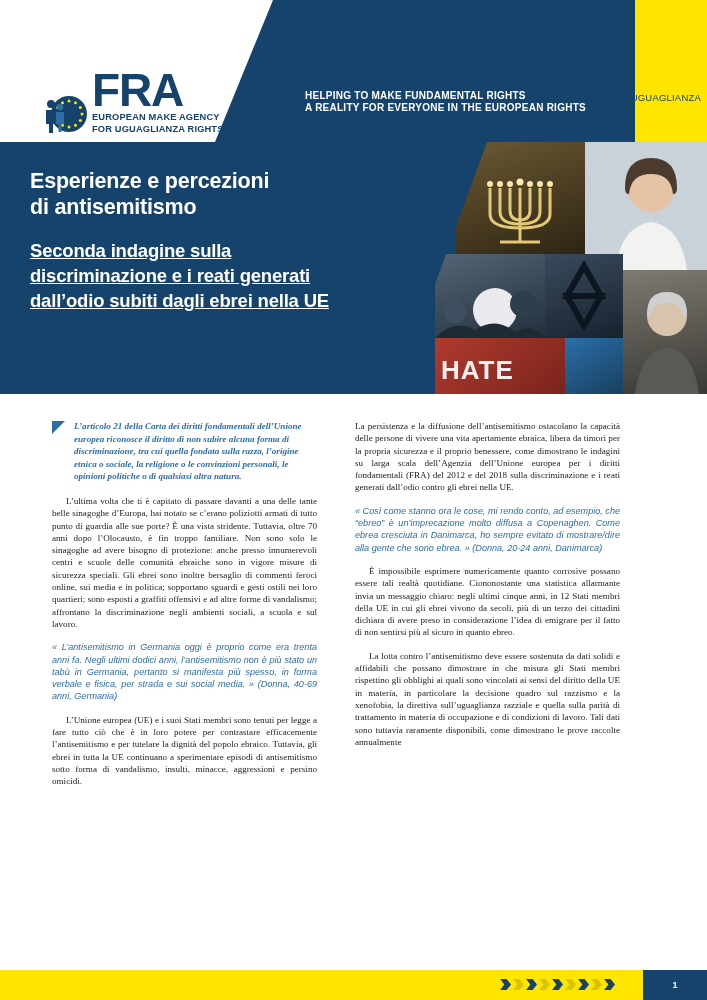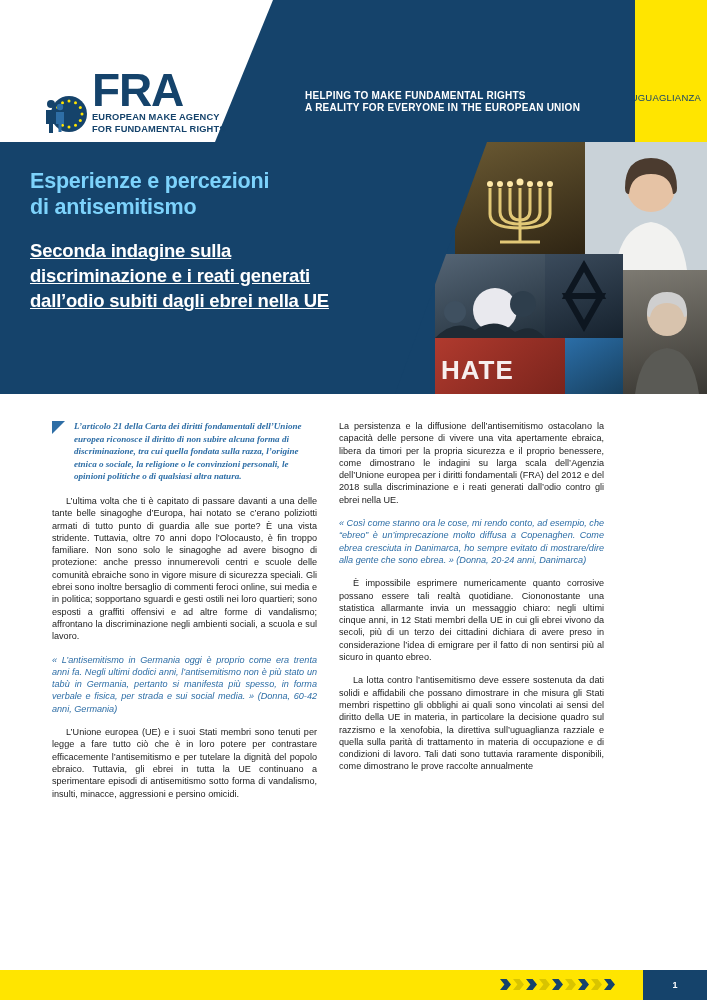--- a/index.html
+++ b/index.html
@@ -134,21 +134,21 @@
     clip-path: polygon(0 0, 92px 0, 0 252px);
     z-index: 4;
   }
   .hero-text {
     position: absolute;
     top: 26px; left: 30px;
     width: 330px;
     z-index: 5;
   }
   .hero-title {
-    color: #7dd3fc;
+    color: #ffffff;
     font-size: 21.5px;
     font-weight: bold;
     line-height: 26px;
     letter-spacing: -0.2px;
   }
   .hero-subtitle {
     color: #ffffff;
     font-size: 18.5px;
     font-weight: bold;
     line-height: 25px;
@@ -181,35 +181,35 @@
     width: 44px; height: 44px;
     border-radius: 50%;
     background: #e9e9ee;
   }
 
   
   .content {
     position: relative;
     padding: 26px 38px 0 52px;
     display: flex;
-    gap: 22px;
+    gap: 38px;
     height: 555px;
   }
   .col {
     width: 265px;
     position: relative;
   }
   p.body {
     font-size: 9.1px;
     line-height: 12.3px;
     color: #1b1b1b;
     text-align: justify;
     text-indent: 14px;
     margin-bottom: 11px;
-    font-family: Liberation Sans, sans-serif;
+    font-family: Liberation Serif, serif;
   }
   p.body.noind { text-indent: 0; }
   p.quote {
     font-size: 9.1px;
     line-height: 12.3px;
     color: #2e6ea6;
     font-style: italic;
     text-align: justify;
     margin-bottom: 11px;
     font-family: Liberation Sans, sans-serif;
@@ -306,28 +306,28 @@
         <circle cx="6" cy="5" r="4" fill="#15436b"></circle>
         <path d="M1 11 h10 v14 h-3 v9 h-4 v-9 h-3 z" fill="#15436b"></path>
         <circle cx="15" cy="8" r="3.2" fill="#2e6ea6"></circle>
         <path d="M11 13 h8 v12 h-2.5 v8 h-3 v-8 h-2.5 z" fill="#2e6ea6"></path>
       </svg>
     </div>
     <div class="logo-text">
       <div class="logo-fra">FRA</div>
       <div class="logo-sub">
         <div>EUROPEAN MAKE AGENCY</div>
-        <div>FOR FUNDAMENTAL RIGHTS</div>
+        <div>FOR UGUAGLIANZA RIGHTS</div>
       </div>
     </div>
   </div>
 
   <div class="hdr-tagline">
     <div>HELPING TO MAKE FUNDAMENTAL RIGHTS</div>
-    <div>A REALITY FOR EVERYONE IN THE EUROPEAN UNION</div>
+    <div>A REALITY FOR EVERYONE IN THE EUROPEAN RIGHTS</div>
   </div>
   <div class="hdr-eq">UGUAGLIANZA</div>
 </div>
 
 <div class="hero">
   <div class="hero-photo">
     <div class="ph ph-menorah">
       <svg viewBox="0 0 130 112" width="130" height="112">
         <g stroke="#e2c877" stroke-width="3" fill="none">
           <path d="M65 100 V46"></path>
@@ -395,21 +395,21 @@
 </div>
 
 <div class="content">
 
   <div class="col">
     <div class="lead">
       <span class="lead-bar"></span>
       <p>L’articolo 21 della Carta dei diritti fondamentali dell’Unione europea riconosce il diritto di non subire alcuna forma di discriminazione, tra cui quella fondata sulla razza, l’origine etnica o sociale, la religione o le convinzioni personali, le opinioni politiche o di qualsiasi altra natura.</p>
     </div>
     <p class="body">L’ultima volta che ti è capitato di passare davanti a una delle tante belle sinagoghe d’Europa, hai notato se c’erano poliziotti armati di tutto punto di guardia alle sue porte? È una vista stridente. Tuttavia, oltre 70 anni dopo l’Olocausto, è fin troppo familiare. Non sono solo le sinagoghe ad avere bisogno di protezione: anche presso innumerevoli centri e scuole delle comunità ebraiche sono in vigore misure di sicurezza speciali. Gli ebrei sono inoltre bersaglio di commenti feroci online, sui media e in politica; sopportano sguardi e gesti ostili nei loro quartieri; sono esposti a graffiti offensivi e ad altre forme di vandalismo; affrontano la discriminazione negli ambienti sociali, a scuola e sul lavoro.</p>
-    <p class="quote">« L’antisemitismo in Germania oggi è proprio come era trenta anni fa. Negli ultimi dodici anni, l’antisemitismo non è più stato un tabù in Germania, pertanto si manifesta più spesso, in forma verbale e fisica, per strada e sui social media. » (Donna, 60-42 anni, Germania)</p>
+    <p class="quote">« L’antisemitismo in Germania oggi è proprio come era trenta anni fa. Negli ultimi dodici anni, l’antisemitismo non è più stato un tabù in Germania, pertanto si manifesta più spesso, in forma verbale e fisica, per strada e sui social media. » (Donna, 40-69 anni, Germania)</p>
     <p class="body">L’Unione europea (UE) e i suoi Stati membri sono tenuti per legge a fare tutto ciò che è in loro potere per contrastare efficacemente l’antisemitismo e per tutelare la dignità del popolo ebraico. Tuttavia, gli ebrei in tutta la UE continuano a sperimentare episodi di antisemitismo sotto forma di vandalismo, insulti, minacce, aggressioni e persino omicidi.</p>
   </div>
 
   <div class="col">
     <p class="body noind">La persistenza e la diffusione dell’antisemitismo ostacolano la capacità delle persone di vivere una vita apertamente ebraica, libera da timori per la propria sicurezza e il proprio benessere, come dimostrano le indagini su larga scala dell’Agenzia dell’Unione europea per i diritti fondamentali (FRA) del 2012 e del 2018 sulla discriminazione e i reati generati dall’odio contro gli ebrei nella UE.</p>
     <p class="quote">« Così come stanno ora le cose, mi rendo conto, ad esempio, che “ebreo” è un’imprecazione molto diffusa a Copenaghen. Come ebrea cresciuta in Danimarca, ho sempre evitato di mostrare/dire alla gente che sono ebrea. » (Donna, 20-24 anni, Danimarca)</p>
     <p class="body">È impossibile esprimere numericamente quanto corrosive possano essere tali realtà quotidiane. Ciononostante una statistica allarmante invia un messaggio chiaro: negli ultimi cinque anni, in 12 Stati membri della UE in cui gli ebrei vivono da secoli, più di un terzo dei cittadini dichiara di avere preso in considerazione l’idea di emigrare per il fatto di non sentirsi più al sicuro in quanto ebreo.</p>
     <p class="body">La lotta contro l’antisemitismo deve essere sostenuta da dati solidi e affidabili che possano dimostrare in che misura gli Stati membri rispettino gli obblighi ai quali sono vincolati ai sensi del diritto della UE in materia, in particolare la decisione quadro sul razzismo e la xenofobia, la direttiva sull’uguaglianza razziale e quella sulla parità di trattamento in materia di occupazione e di condizioni di lavoro. Tali dati sono tuttavia raramente disponibili, come dimostrano le prove raccolte annualmente</p>
   </div>
 

